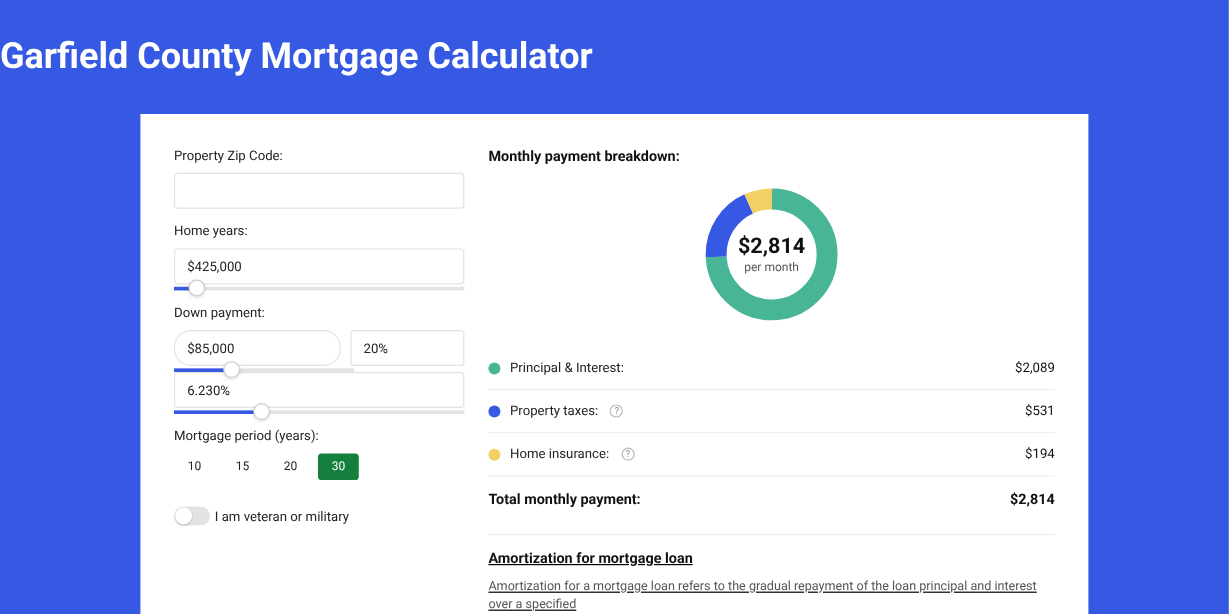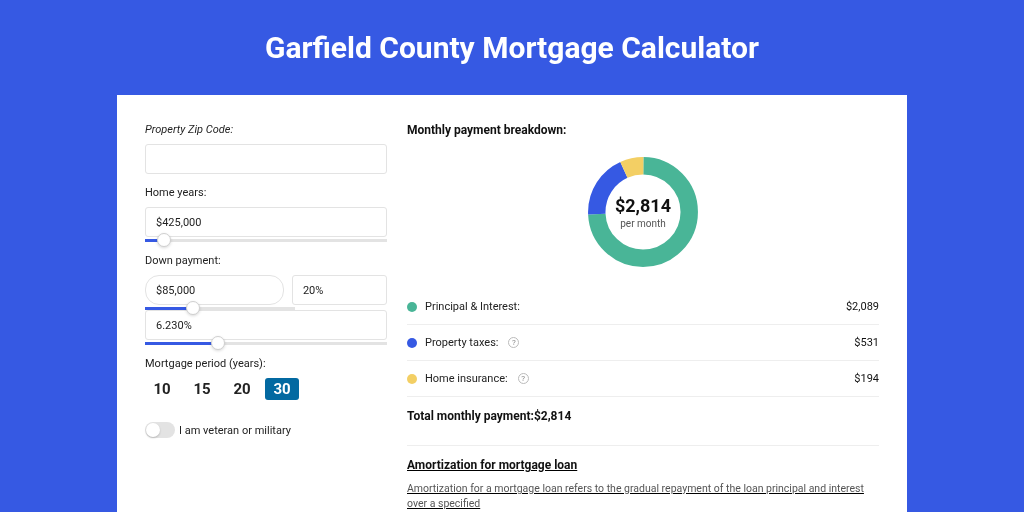--- a/index.html
+++ b/index.html
@@ -1,47 +1,47 @@
 <!DOCTYPE html>
 <html><head>
 <meta charset="utf-8">
 <style>
   * { box-sizing: border-box; margin: 0; padding: 0; font-family: -apple-system, BlinkMacSystemFont, "Segoe UI", Roboto, Helvetica, Arial, sans-serif; }
   body { width: 1024px; height: 512px; overflow: hidden; background: #3659e3; }
-  .title { color: #fff; text-align: center; font-size: 30px; font-weight: 700; padding-top: 30px; padding-bottom: 30px; }
+  .title { color: #fff; text-align: left; font-size: 30px; font-weight: 700; padding-top: 30px; padding-bottom: 30px; }
   .wrap-outer { width: 790px; margin: 0 auto; background: #fff; padding: 8px; }
   .wrap { display: flex; gap: 20px; background: #fff; padding: 20px 20px 0 20px; }
   .left { width: 242px; flex-shrink: 0; }
   .right { flex: 1; }
   .field-label { font-size: 11px; color: #222; margin-bottom: 8px; margin-top: 12px; display: block; }
-  .field-label:first-child { margin-top: 0; font-style: italic; }
+  .field-label:first-child { margin-top: 0; }
   .input { width: 100%; height: 30px; border: 1px solid #e3e3e3; border-radius: 3px; padding: 0 10px; font-size: 11px; color: #222; background:#fff; }
   .slider-track { height: 3px; background: #e3e3e3; position: relative; margin-top: 2px; }
   .slider-fill { height: 3px; background: #3659e3; position: absolute; left: 0; top: 0; }
   .slider-thumb { width: 14px; height: 14px; border-radius: 50%; background: #fff; border:1px solid #d0d0d0; box-shadow: 0 1px 3px rgba(0,0,0,.15); position: absolute; top: -6px; transform: translateX(-50%); }
   .row { display: flex; gap: 8px; }
   .period-btns { display: flex; gap: 6px; margin-top: 2px; }
-  .pbtn { width: 34px; height: 22px; font-size: 15px; display:flex; align-items:center; justify-content:center; border-radius:3px; color:#222; cursor:pointer; font-weight:700; }
-  .pbtn.active { background: #0369a1; color:#fff; }
+  .pbtn { width: 34px; height: 22px; font-size: 10px; display:flex; align-items:center; justify-content:center; border-radius:3px; color:#222; cursor:pointer; font-weight:400; }
+  .pbtn.active { background: #15803d; color:#fff; }
   .toggle-row { display:flex; align-items:center; gap:4px; margin-top:22px; }
   .toggle { width: 30px; height:16px; border-radius: 10px; background:#e3e3e3; position:relative; }
   .toggle-knob { width:14px; height:14px; background:#fff; border-radius:50%; position:absolute; top:1px; left:1px; box-shadow:0 1px 2px rgba(0,0,0,.2); }
   .section-title { font-size: 12px; font-weight: 700; color:#111; margin-bottom: 14px; }
   .donut-wrap { display:flex; justify-content:center; margin-bottom: 18px; }
   .donut { position:relative; width: 122px; height:122px; }
   .donut-center { position:absolute; inset:0; display:flex; flex-direction:column; align-items:center; justify-content:center; }
   .donut-val { font-size:18px; font-weight:700; color:#111; }
   .donut-sub { font-size:10px; color:#555; margin-top:2px; }
   .legend-row { display:flex; align-items:center; justify-content:space-between; padding: 9px 0; }
   .legend-left { display:flex; align-items:center; gap:8px; }
   .dot { width:10px; height:10px; border-radius:50%; }
   .legend-label { font-size:11px; color:#222; }
   .legend-val { font-size:11px; color:#111; }
   .info-ic { width:11px; height:11px; border:1px solid #bbb; border-radius:50%; display:inline-flex; align-items:center; justify-content:center; font-size:8px; color:#888; margin-left:2px; }
-  .total-row { display:flex; justify-content:flex-start; padding:10px 0 14px 0; }
+  .total-row { display:flex; justify-content:space-between; padding:10px 0 14px 0; }
   .total-row span { font-size:12px; font-weight:700; color:#111; }
   .divider { height:1px; background:#eee; margin: 2px 0; }
   .amort { margin-top:8px; border-top:1px solid #eee; padding-top:12px;text-decoration:underline; }
   .amort-title { font-size:12px; font-weight:700; color:#111; margin-bottom:10px; }
   .amort-text { font-size:10.5px; color:#555; line-height:1.4; }
 </style>
 </head>
 <body>
 
 <div class="title">Garfield County Mortgage Calculator</div>

